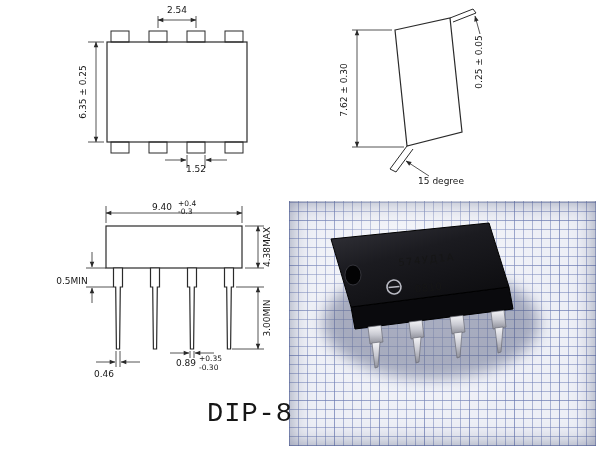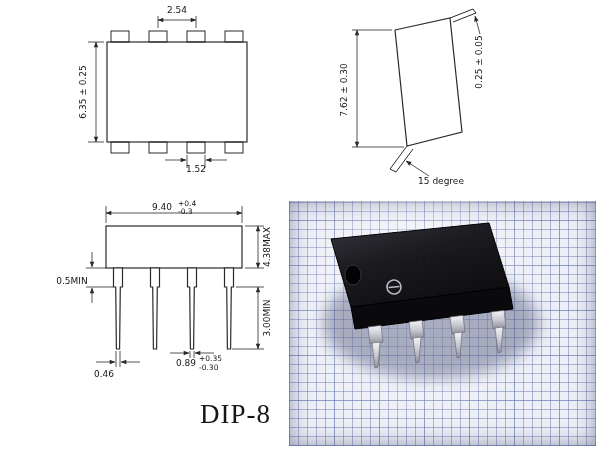--- a/index.html
+++ b/index.html
@@ -16,22 +16,22 @@
   .photo{position:absolute;left:289px;top:201px;width:307px;height:245px;overflow:hidden;
     background-color:#edeff6;
     background-image:
       repeating-linear-gradient(0deg,rgba(104,120,178,.5) 0,rgba(104,120,178,.5) 1px,transparent 1px,transparent 9px),
       repeating-linear-gradient(90deg,rgba(104,120,178,.5) 0,rgba(104,120,178,.5) 1px,transparent 1px,transparent 9px),
       repeating-linear-gradient(0deg,rgba(90,105,165,.35) 0,rgba(90,105,165,.35) 1px,transparent 1px,transparent 45px),
       repeating-linear-gradient(90deg,rgba(90,105,165,.35) 0,rgba(90,105,165,.35) 1px,transparent 1px,transparent 45px);
     box-shadow:inset 0 0 20px rgba(45,55,95,.5);}
   .photo .sheen{position:absolute;inset:0;background:radial-gradient(circle at 42% 38%,rgba(255,255,255,.6),rgba(255,255,255,0) 58%);pointer-events:none}
   .chipsvg{position:absolute;left:0;top:0}
-  .dip-label{position:absolute;left:200px;top:399px;width:100px;text-align:left;
-    font-family:Liberation Serif, serif;font-size:27px;color:#161616;letter-spacing:1px}
+  .dip-label{position:absolute;left:200px;top:399px;width:100px;text-align:center;
+    font-family:Liberation Mono, monospace;font-size:27px;color:#161616;letter-spacing:1px}
 </style>
 </head>
 <body>
 
 <div class="page">
 
   <svg class="linework" width="600" height="451" viewBox="0 0 600 451">
     <defs>
       <marker id="arr" viewBox="0 0 10 10" refX="9.5" refY="5" markerWidth="9" markerHeight="7" orient="auto-start-reverse">
         <path d="M0,1 L10,5 L0,9 z" fill="#2a2a2a"></path>

